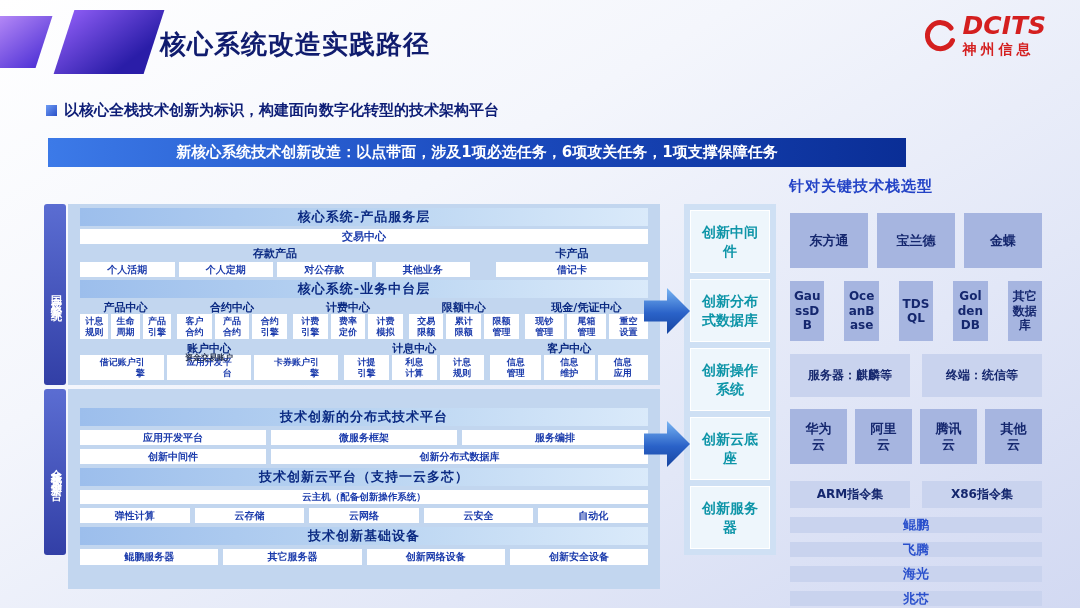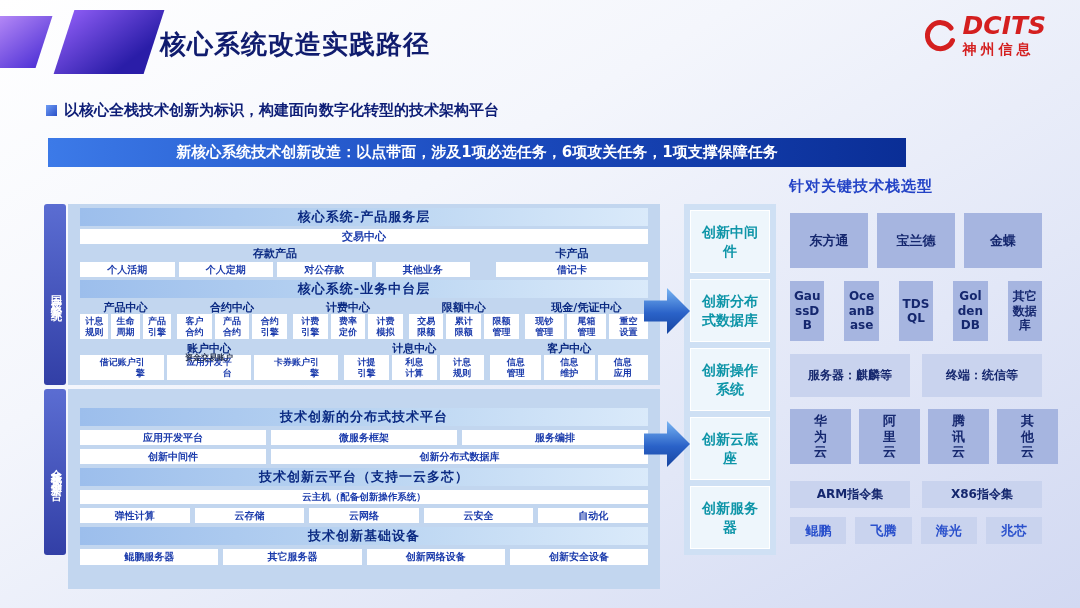--- a/index.html
+++ b/index.html
@@ -85,23 +85,23 @@
   .srow { position:absolute; left:790px; width:252px; display:flex; }
   .sbox { flex:1; display:flex; align-items:center; justify-content:center; text-align:center;
     font-weight:bold; color:#15276e; line-height:1.2; }
   .dark { background:#a6b5e0; }
   .light { background:#c9d3ee; }
   .srow-1 { top:213px; height:55px; gap:9px; font-size:13px; }
   .srow-2 { top:281px; height:60px; gap:20px; }
   .srow-2 .sbox { font-size:12px; word-break:break-all; padding:2px; }
   .srow-3 { top:354px; height:43px; gap:12px; font-size:12px; }
   .srow-4 { top:409px; height:55px; gap:8px; }
-  .srow-4 .sbox { font-size:13px; padding:0 24px; }
+  .srow-4 .sbox { font-size:13px; padding:0 12px; }
   .srow-5 { top:481px; height:27px; gap:12px; font-size:12px; }
-  .srow-6 { top:517px; height:27px; gap:9px; }
+  .srow-6 { top:517px; height:27px; gap:9px;flex-direction:column; }
   .srow-6 .sbox { color:#2a50cc; font-size:13px; }
 </style>
 </head>
 <body>
 
 <div class="slide">
 
   <div class="deco-a"></div>
   <div class="deco-b"></div>
   <h1 class="page-title">核心系统改造实践路径</h1>

